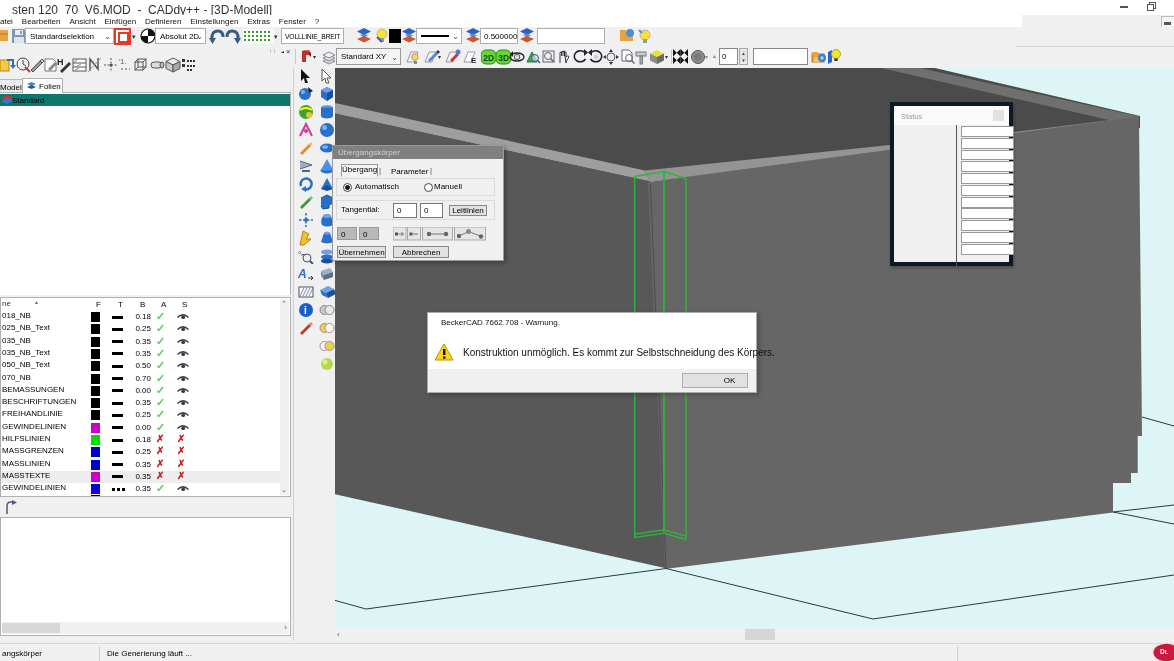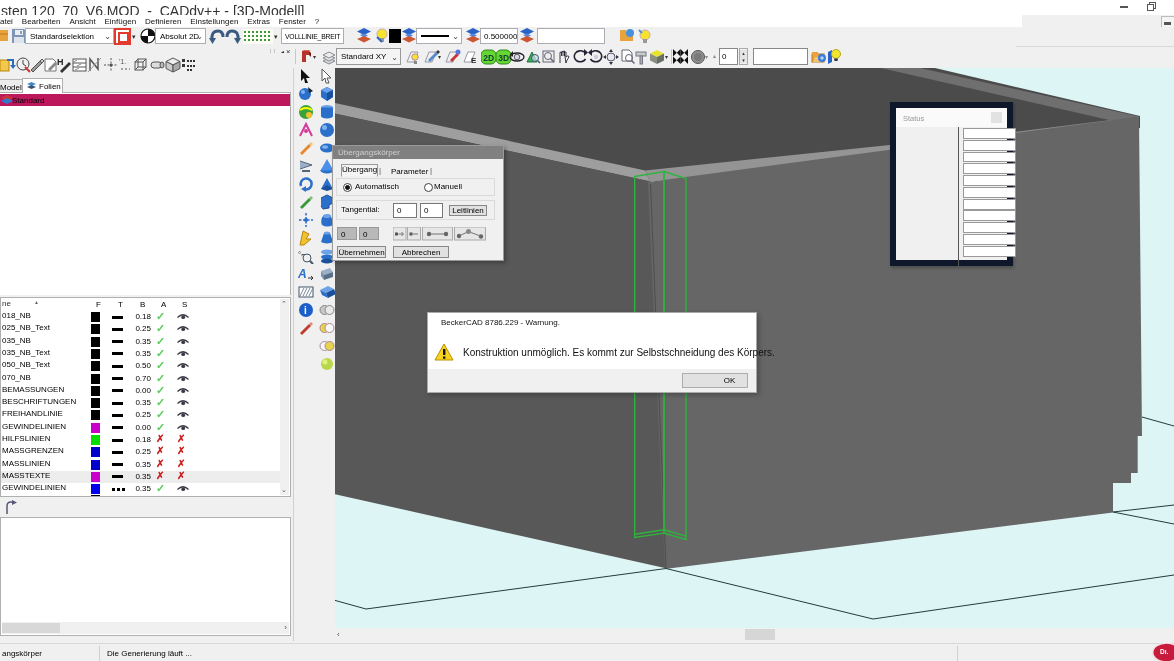--- a/index.html
+++ b/index.html
@@ -21,21 +21,21 @@
 .ok{position:absolute;left:155px;top:-1px;color:#5ecc5e;font-weight:bold;font-size:11px;}
 .nx{position:absolute;left:155px;top:-1px;color:#cc2222;font-weight:bold;font-size:10px;}
 .eyepos{position:absolute;left:176px;top:2px;}
 .nx2{position:absolute;left:176px;top:-1px;color:#cc2222;font-weight:bold;font-size:10px;}
 </style>
 </head>
 <body>
 <div id="root">
 
   <div class="abs" style="left:0;top:0;width:1174px;height:15px;background:#ffffff;">
-    <div class="abs" style="left:1px;top:3px;font-size:14px;color:#333;">sten 120_70_V6.MOD&nbsp;&nbsp;-&nbsp;&nbsp;CADdy++ - [3D-Modell]</div>
+    <div class="abs" style="left:12px;top:3px;font-size:12px;color:#333;">sten 120_70_V6.MOD&nbsp;&nbsp;-&nbsp;&nbsp;CADdy++ - [3D-Modell]</div>
     <div class="abs" style="left:1120px;top:6px;width:8px;height:1.5px;background:#555;"></div>
     <div class="abs" style="left:1149px;top:2px;width:5px;height:5px;border:1px solid #555;"></div>
     <div class="abs" style="left:1147px;top:4px;width:5px;height:5px;border:1px solid #555;background:#fff;"></div>
   </div>
 
   <div class="abs" style="left:0;top:15px;width:1022px;height:12px;background:#ffffff;">
     <div class="abs" style="left:1161px;top:1px;width:12px;height:10px;border:1px solid #bbb;background:#f4f4f4;">
         <div class="abs" style="left:2px;top:5px;width:7px;height:2.5px;background:#555;"></div>
       </div>
     <div class="abs" style="left:0px;top:2px;font-size:8px;color:#111;">atei&nbsp;&nbsp;&nbsp;&nbsp;Bearbeiten&nbsp;&nbsp;&nbsp;&nbsp;Ansicht&nbsp;&nbsp;&nbsp;&nbsp;Einfügen&nbsp;&nbsp;&nbsp;&nbsp;Definieren&nbsp;&nbsp;&nbsp;&nbsp;Einstellungen&nbsp;&nbsp;&nbsp;&nbsp;Extras&nbsp;&nbsp;&nbsp;&nbsp;Fenster&nbsp;&nbsp;&nbsp;&nbsp;?</div>
@@ -351,21 +351,21 @@
       <div class="abs" style="left:22px;top:1px;width:39px;height:14px;background:#ffffff;border:1px solid #b0b0b0;border-bottom:none;font-size:8px;z-index:2;">
           <svg width="9" height="8" style="position:absolute;left:4px;top:3px;">
             <polygon points="4.5,0 9,2 4.5,4 0,2" fill="#4488cc"></polygon>
             <polygon points="4.5,3 9,5 4.5,7 0,5" fill="#335577"></polygon>
           </svg>
           <span style="position:absolute;left:16px;top:3px;">Folien</span>
         </div>
     </div>
 
     <div class="abs" style="left:0;top:15px;width:291px;height:203px;background:#fff;border-top:1px solid #b0b0b0;border-right:1px solid #b0b0b0;box-sizing:border-box;">
-      <div class="abs" style="left:0;top:1px;width:100%;height:12px;background:#be185d;">
+      <div class="abs" style="left:0;top:1px;width:100%;height:12px;background:#0f766e;">
         <svg width="12" height="11" style="position:absolute;left:1px;top:1px;">
             <polygon points="6,0 12,3 6,6 0,3" fill="#cc3333"></polygon>
             <polygon points="6,3 12,6 6,9 0,6" fill="#3377cc"></polygon>
           </svg>
         <div class="abs" style="left:12px;top:2px;font-size:8px;">Standard</div>
       </div>
     </div>
 
     <div class="abs" style="left:0;top:220px;width:291px;height:200px;background:#fff;border:1px solid #b0b0b0;box-sizing:border-box;overflow:hidden;" id="ltable">
       <svg width="0" height="0" style="position:absolute">
@@ -724,21 +724,21 @@
     </svg>
   </div>
 
   <div class="abs" style="left:335px;top:628px;width:839px;height:13px;background:#f0f0f0;">
     <div class="abs" style="left:2px;top:2px;font-size:8px;color:#555;">‹</div>
     <div class="abs" style="left:410px;top:1px;width:30px;height:11px;background:#d6d6d6;"></div>
   </div>
 
   <div class="abs" style="left:0;top:0;width:1174px;height:661px;pointer-events:none;" id="floats">
 
-    <div class="abs" style="left:890px;top:102px;width:123px;height:164px;background:#f0f0f0;border:6px solid #0f172a;box-sizing:border-box;box-shadow:1px 2px 3px rgba(0,0,0,0.25);">
+    <div class="abs" style="left:890px;top:102px;width:123px;height:164px;background:#f0f0f0;border:4px solid #0f172a;box-sizing:border-box;box-shadow:1px 2px 3px rgba(0,0,0,0.25);">
       <div class="abs" style="left:0;top:0;width:100%;height:19px;background:#fafafa;">
         <span class="abs" style="left:7px;top:6px;font-size:7.5px;color:#999;">Status</span>
         <span class="abs" style="right:5px;top:4px;width:11px;height:11px;background:#e2e2e2;"></span>
       </div>
       <div class="abs" style="left:62px;top:19px;width:1px;height:141px;background:#555;"></div>
       <div class="abs" style="left:67px;top:20px;width:53px;height:130px;">
         <div style="height:10.9px;background:#fff;border:1px solid #999;margin-bottom:0.9px;box-sizing:border-box;"></div>
         <div style="height:10.9px;background:#fff;border:1px solid #999;margin-bottom:0.9px;box-sizing:border-box;"></div>
         <div style="height:10.9px;background:#fff;border:1px solid #999;margin-bottom:0.9px;box-sizing:border-box;"></div>
         <div style="height:10.9px;background:#fff;border:1px solid #999;margin-bottom:0.9px;box-sizing:border-box;"></div>
@@ -787,21 +787,21 @@
           <circle cx="66" cy="9" r="2.2" fill="#666"></circle>
           <circle cx="75.5" cy="4.5" r="2.5" fill="#888"></circle>
           <circle cx="88" cy="9.5" r="2.2" fill="#666"></circle>
           <path d="M68 8 L73.5 5.5 M78 5.5 L86 8.5" stroke="#666" stroke-width="0.9"></path>
       </svg>
       <div class="btn" style="left:4px;top:100px;width:49px;height:12px;border-color:#888;">Übernehmen</div>
       <div class="btn" style="left:60px;top:100px;width:56px;height:12px;border-color:#888;">Abbrechen</div>
     </div>
 
     <div class="abs" style="left:427px;top:312px;width:330px;height:81px;background:#fff;border:1px solid #aaa;box-sizing:border-box;box-shadow:2px 2px 5px rgba(0,0,0,0.25);">
-      <div class="abs" style="left:13px;top:5px;font-size:8px;color:#111;">BeckerCAD 8786.229 - Warnung.</div>
+      <div class="abs" style="left:13px;top:5px;font-size:8px;color:#111;">BeckerCAD 7662.708 - Warnung.</div>
       <svg class="abs" style="left:6px;top:30px;width:20px;height:18px;" viewBox="0 0 20 18">
         <polygon points="10,1 19,17 1,17" fill="#f7d31e" stroke="#b89000"></polygon>
         <rect x="9" y="6" width="2.4" height="6" fill="#111"></rect>
           <rect x="9" y="13.5" width="2.4" height="2.2" fill="#111"></rect>
       </svg>
       <div class="abs" style="left:35px;top:34px;font-size:10px;color:#111;white-space:nowrap;">Konstruktion unmöglich. Es kommt zur Selbstschneidung des Körpers.</div>
       <div class="abs" style="left:0;bottom:0;width:100%;height:23px;background:#f0f0f0;">
         <div class="btn" style="right:8px;top:4px;width:66px;height:15px;padding-left:29px;">OK</div>
       </div>
     </div>

